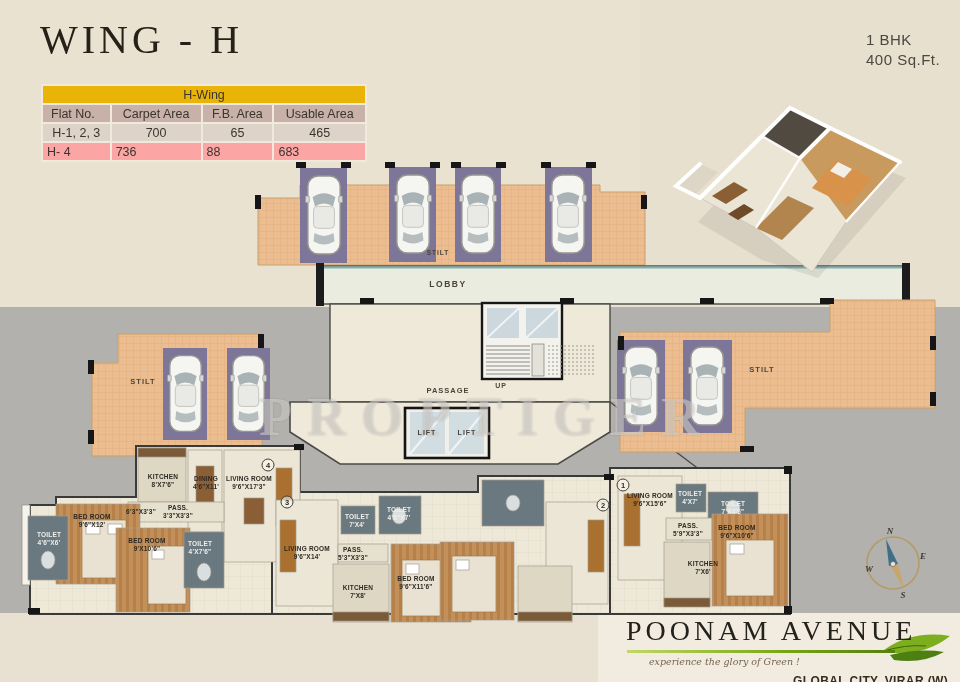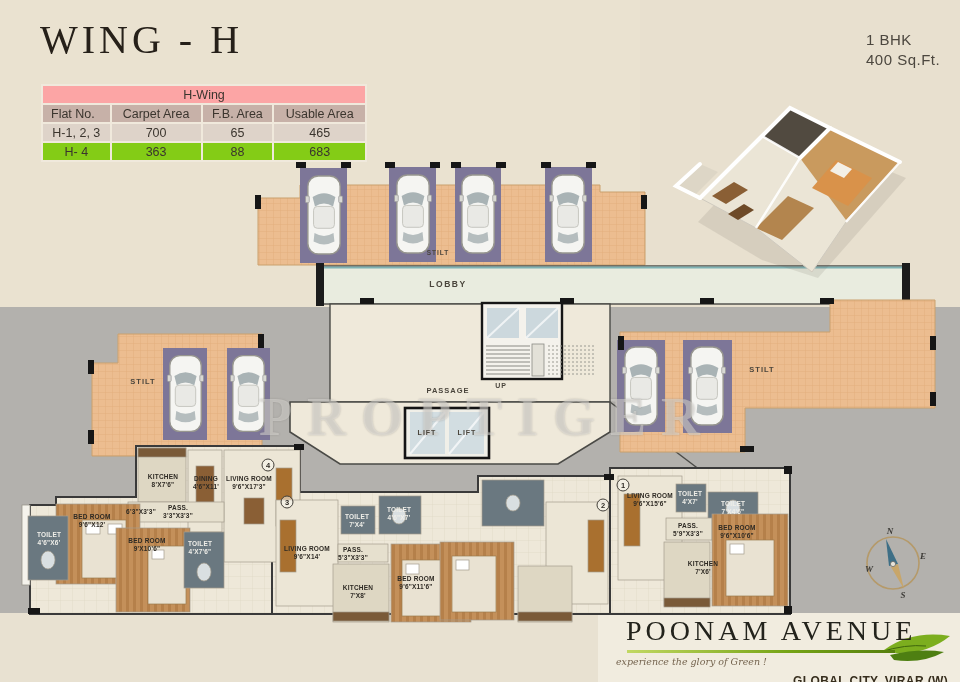--- a/index.html
+++ b/index.html
@@ -15,47 +15,47 @@
   
   #wing-title{left:40px;top:16px;font-family:"Liberation Serif",serif;font-size:40px;
     letter-spacing:4px;color:#262019;}
   #wing-sub{left:41px;top:62px;font-family:"Liberation Serif",serif;font-size:17px;
     letter-spacing:1px;color:#373026;}
   
   #unit-info{left:866px;top:30px;font-size:15px;line-height:20px;color:#4c473f;letter-spacing:.5px;}
   
   #area-table{left:41px;top:84px;width:326px;border-collapse:collapse;font-size:12.5px;color:#3b352e;}
   #area-table td,#area-table th{border:2px solid #f0e9dc;padding:1px 4px;height:15px;font-weight:400;}
-  #area-table .cap{background:#fca5a5;text-align:center;}
+  #area-table .cap{background:#eab308;text-align:center;}
   #area-table .hdr{background:#c7b1a8;}
   #area-table .hdr td{text-align:center;}
   #area-table .hdr td:first-child{text-align:left;padding-left:8px;}
   #area-table .r1 td{background:#ded3c9;text-align:center;}
-  #area-table .r2 td{background:#84cc16;text-align:center;}
+  #area-table .r2 td{background:#fca5a5;text-align:left;}
   
   .rl{transform:translate(-50%,-50%);font-size:6.5px;line-height:1.25;font-weight:700;
       color:#2e2a24;text-align:center;white-space:nowrap;letter-spacing:.2px;}
   .rl .dims{font-weight:600;}
   .al{transform:translate(-50%,-50%);font-size:7.5px;letter-spacing:1px;color:#4a453c;
       font-weight:700;white-space:nowrap;}
   .marker{transform:translate(-50%,-50%);width:11px;height:11px;border:1px solid #43403a;
       border-radius:50%;background:rgba(250,248,240,.55);font-size:7.5px;line-height:11px;
       text-align:center;color:#2e2a24;font-weight:700;}
   .cp{transform:translate(-50%,-50%);font-family:"Liberation Serif",serif;font-style:italic;
       font-size:9px;color:#3c3a36;font-weight:700;}
   
   #watermark{left:487px;top:417px;transform:translate(-50%,-50%);
      font-family:"Liberation Serif",serif;font-size:54px;letter-spacing:15px;font-weight:700;
      color:rgba(244,243,238,.40);text-shadow:0 0 2px rgba(125,123,117,.45);white-space:nowrap;}
   
   #brand{left:626px;top:615px;font-family:"Liberation Serif",serif;font-size:28px;
      letter-spacing:4px;color:#23231c;}
   #green-rule{left:627px;top:650px;width:268px;height:3px;
      background:linear-gradient(90deg,#c2d863,#76a416 60%,#567f0e);}
-  #tagline{left:616px;top:656px;font-family:"DejaVu Serif",serif;font-style:italic;
+  #tagline{left:649px;top:656px;font-family:"DejaVu Serif",serif;font-style:italic;
      font-size:9.5px;color:#75644f;text-align:right;}
   #location{left:793px;top:674px;font-size:12px;font-weight:700;letter-spacing:.4px;color:#362d1d;}
   svg{display:block;}
 </style>
 </head>
 <body>
 
 <div id="page">
 
   <div class="abs" id="band-top"></div>
@@ -308,21 +308,21 @@
       <td>Usable Area</td>
     </tr>
     <tr class="r1">
       <td>H-1, 2, 3</td>
       <td>700</td>
       <td>65</td>
       <td>465</td>
     </tr>
     <tr class="r2">
       <td>H- 4</td>
-      <td>363</td>
+      <td>736</td>
       <td>88</td>
       <td>683</td>
     </tr>
   </tbody>
     </table>
 
   <div class="abs al" style="left:438px;top:252px;font-size:6.5px">STILT</div>
   <div class="abs al" style="left:143px;top:381px">STILT</div>
   <div class="abs al" style="left:762px;top:369px">STILT</div>
   <div class="abs al" style="left:448px;top:284px;letter-spacing:1.6px;font-size:8.5px">LOBBY</div>

